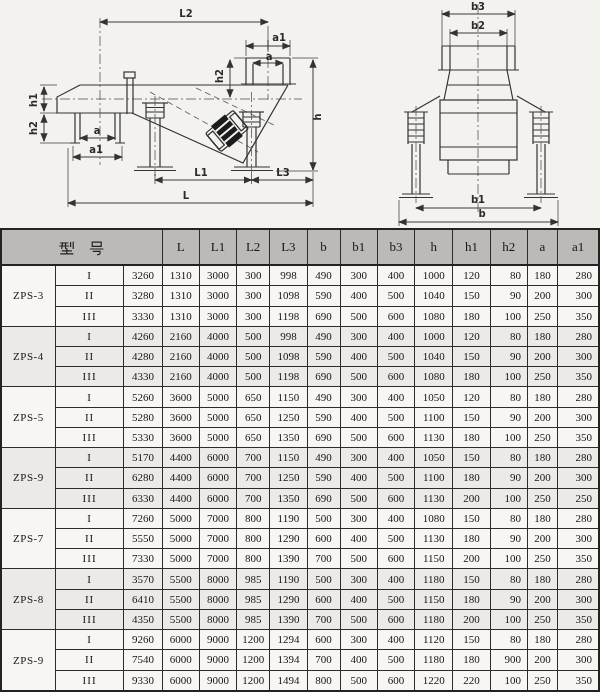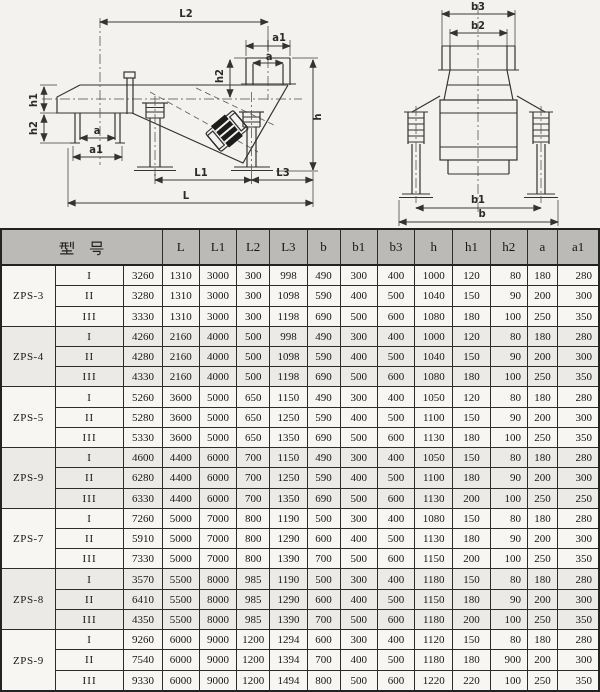--- a/index.html
+++ b/index.html
@@ -394,21 +394,21 @@
           <td class="num c7">600</td>
           <td class="num c8">1130</td>
           <td class="num c9">180</td>
           <td class="num c10">100</td>
           <td class="num c11">250</td>
           <td class="num c12">350</td>
         </tr>
         <tr class="tint">
           <td rowspan="3" class="model">ZPS-9</td>
           <td class="variant">I</td>
-          <td class="num c0">4600</td>
+          <td class="num c0">5170</td>
           <td class="num c1">4400</td>
           <td class="num c2">6000</td>
           <td class="num c3">700</td>
           <td class="num c4">1150</td>
           <td class="num c5">490</td>
           <td class="num c6">300</td>
           <td class="num c7">400</td>
           <td class="num c8">1050</td>
           <td class="num c9">150</td>
           <td class="num c10">80</td>
@@ -459,21 +459,21 @@
           <td class="num c6">300</td>
           <td class="num c7">400</td>
           <td class="num c8">1080</td>
           <td class="num c9">150</td>
           <td class="num c10">80</td>
           <td class="num c11">180</td>
           <td class="num c12">280</td>
         </tr>
         <tr>
           <td class="variant">II</td>
-          <td class="num c0">5910</td>
+          <td class="num c0">5550</td>
           <td class="num c1">5000</td>
           <td class="num c2">7000</td>
           <td class="num c3">800</td>
           <td class="num c4">1290</td>
           <td class="num c5">600</td>
           <td class="num c6">400</td>
           <td class="num c7">500</td>
           <td class="num c8">1130</td>
           <td class="num c9">180</td>
           <td class="num c10">90</td>

